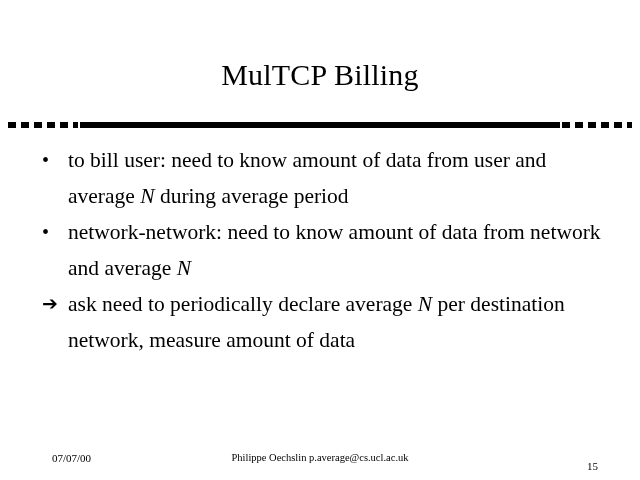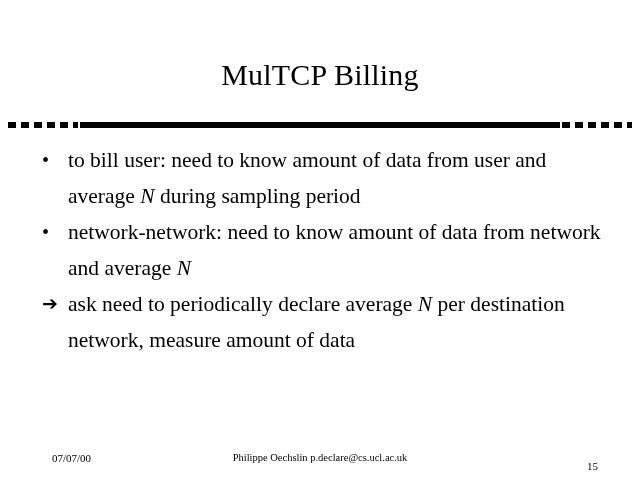--- a/index.html
+++ b/index.html
@@ -131,34 +131,34 @@
   <div class="rule">
     <div class="dots-left"></div>
     <div class="bar"></div>
     <div class="dots-right"></div>
   </div>
 
   <div class="body">
 
     <div class="bullet-row">
       <div class="marker">•</div>
-      <div class="text"><span>to bill user: need to know amount of data from user and average </span><span class="it">N</span><span> during sampling period</span></div>
+      <div class="text"><span>to bill user: need to know amount of data from user and average </span><span class="it">N</span><span> during average period</span></div>
     </div>
 
     <div class="bullet-row">
       <div class="marker">•</div>
       <div class="text"><span>network-network: need to know amount of data from network and average </span><span class="it">N</span></div>
     </div>
 
     <div class="bullet-row">
       <div class="marker arrow">➔</div>
       <div class="text"><span>ask need to periodically declare average </span><span class="it">N</span><span> per destination network, measure amount of data</span></div>
     </div>
 
   </div>
 
   <div class="footer">
     <div class="date">07/07/00</div>
-    <div class="center">Philippe Oechslin p.declare@cs.ucl.ac.uk</div>
+    <div class="center">Philippe Oechslin p.average@cs.ucl.ac.uk</div>
     <div class="page">15</div>
   </div>
 
 </div>
 
 </body></html>

